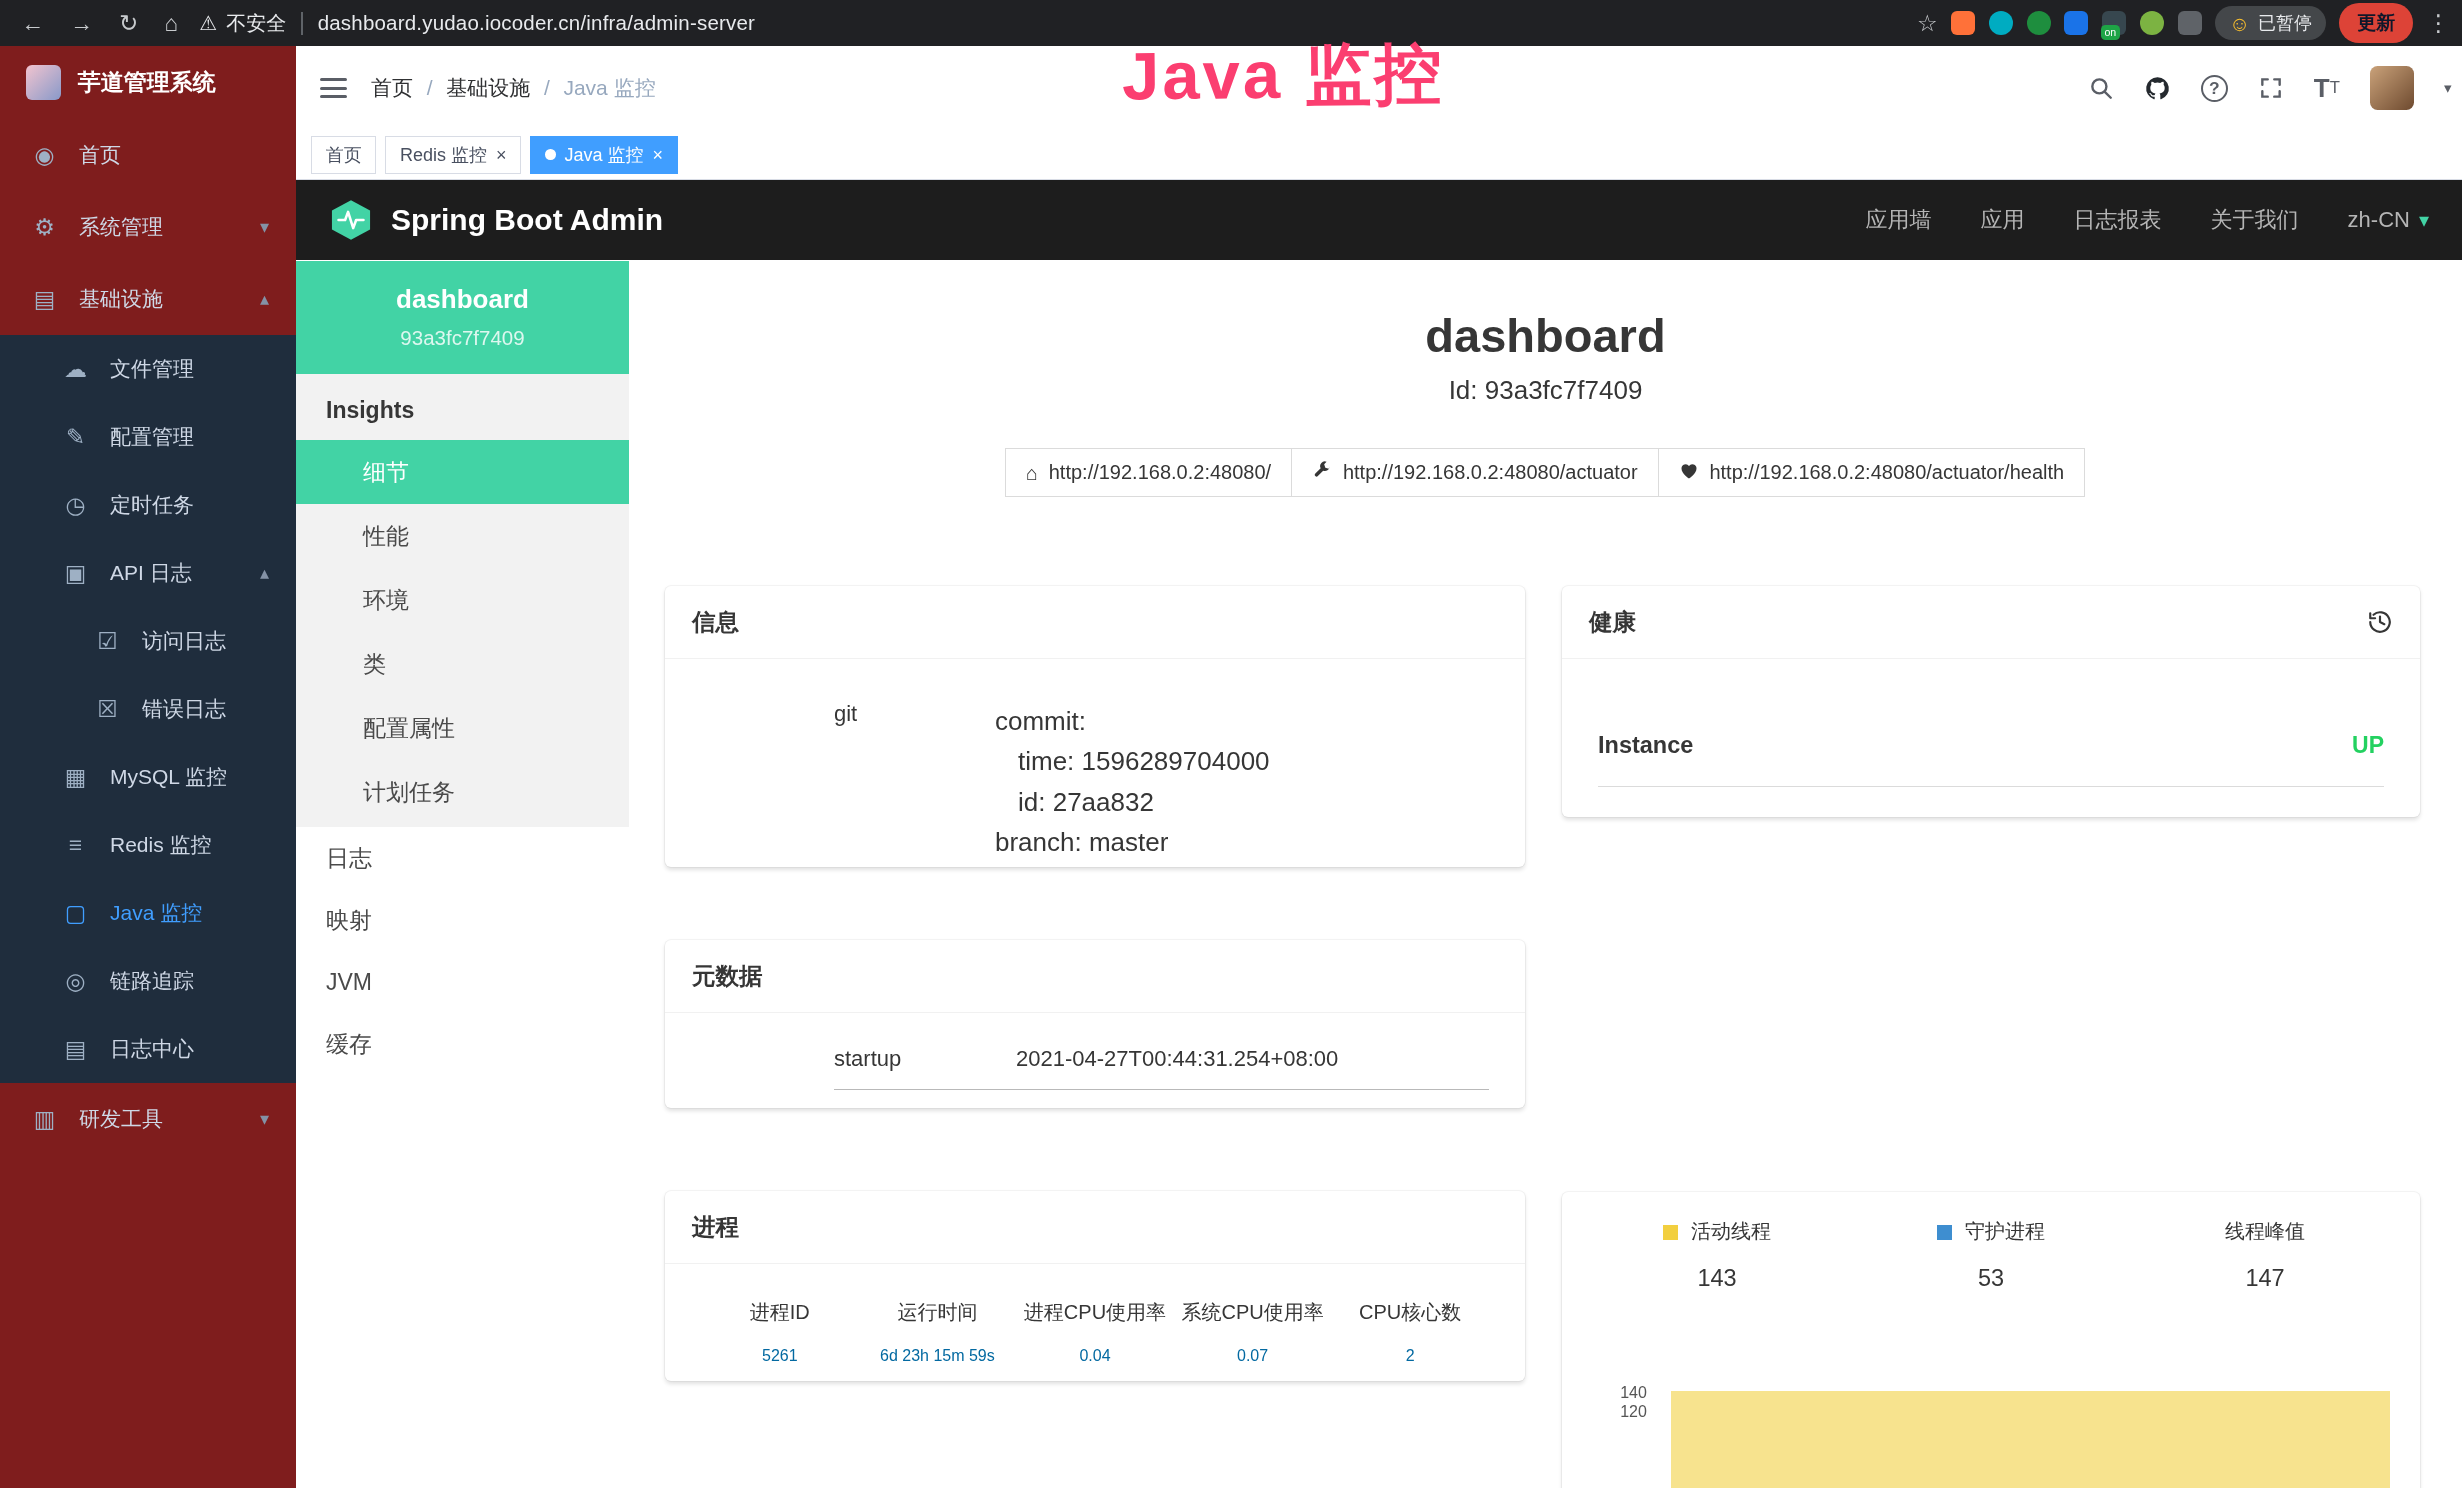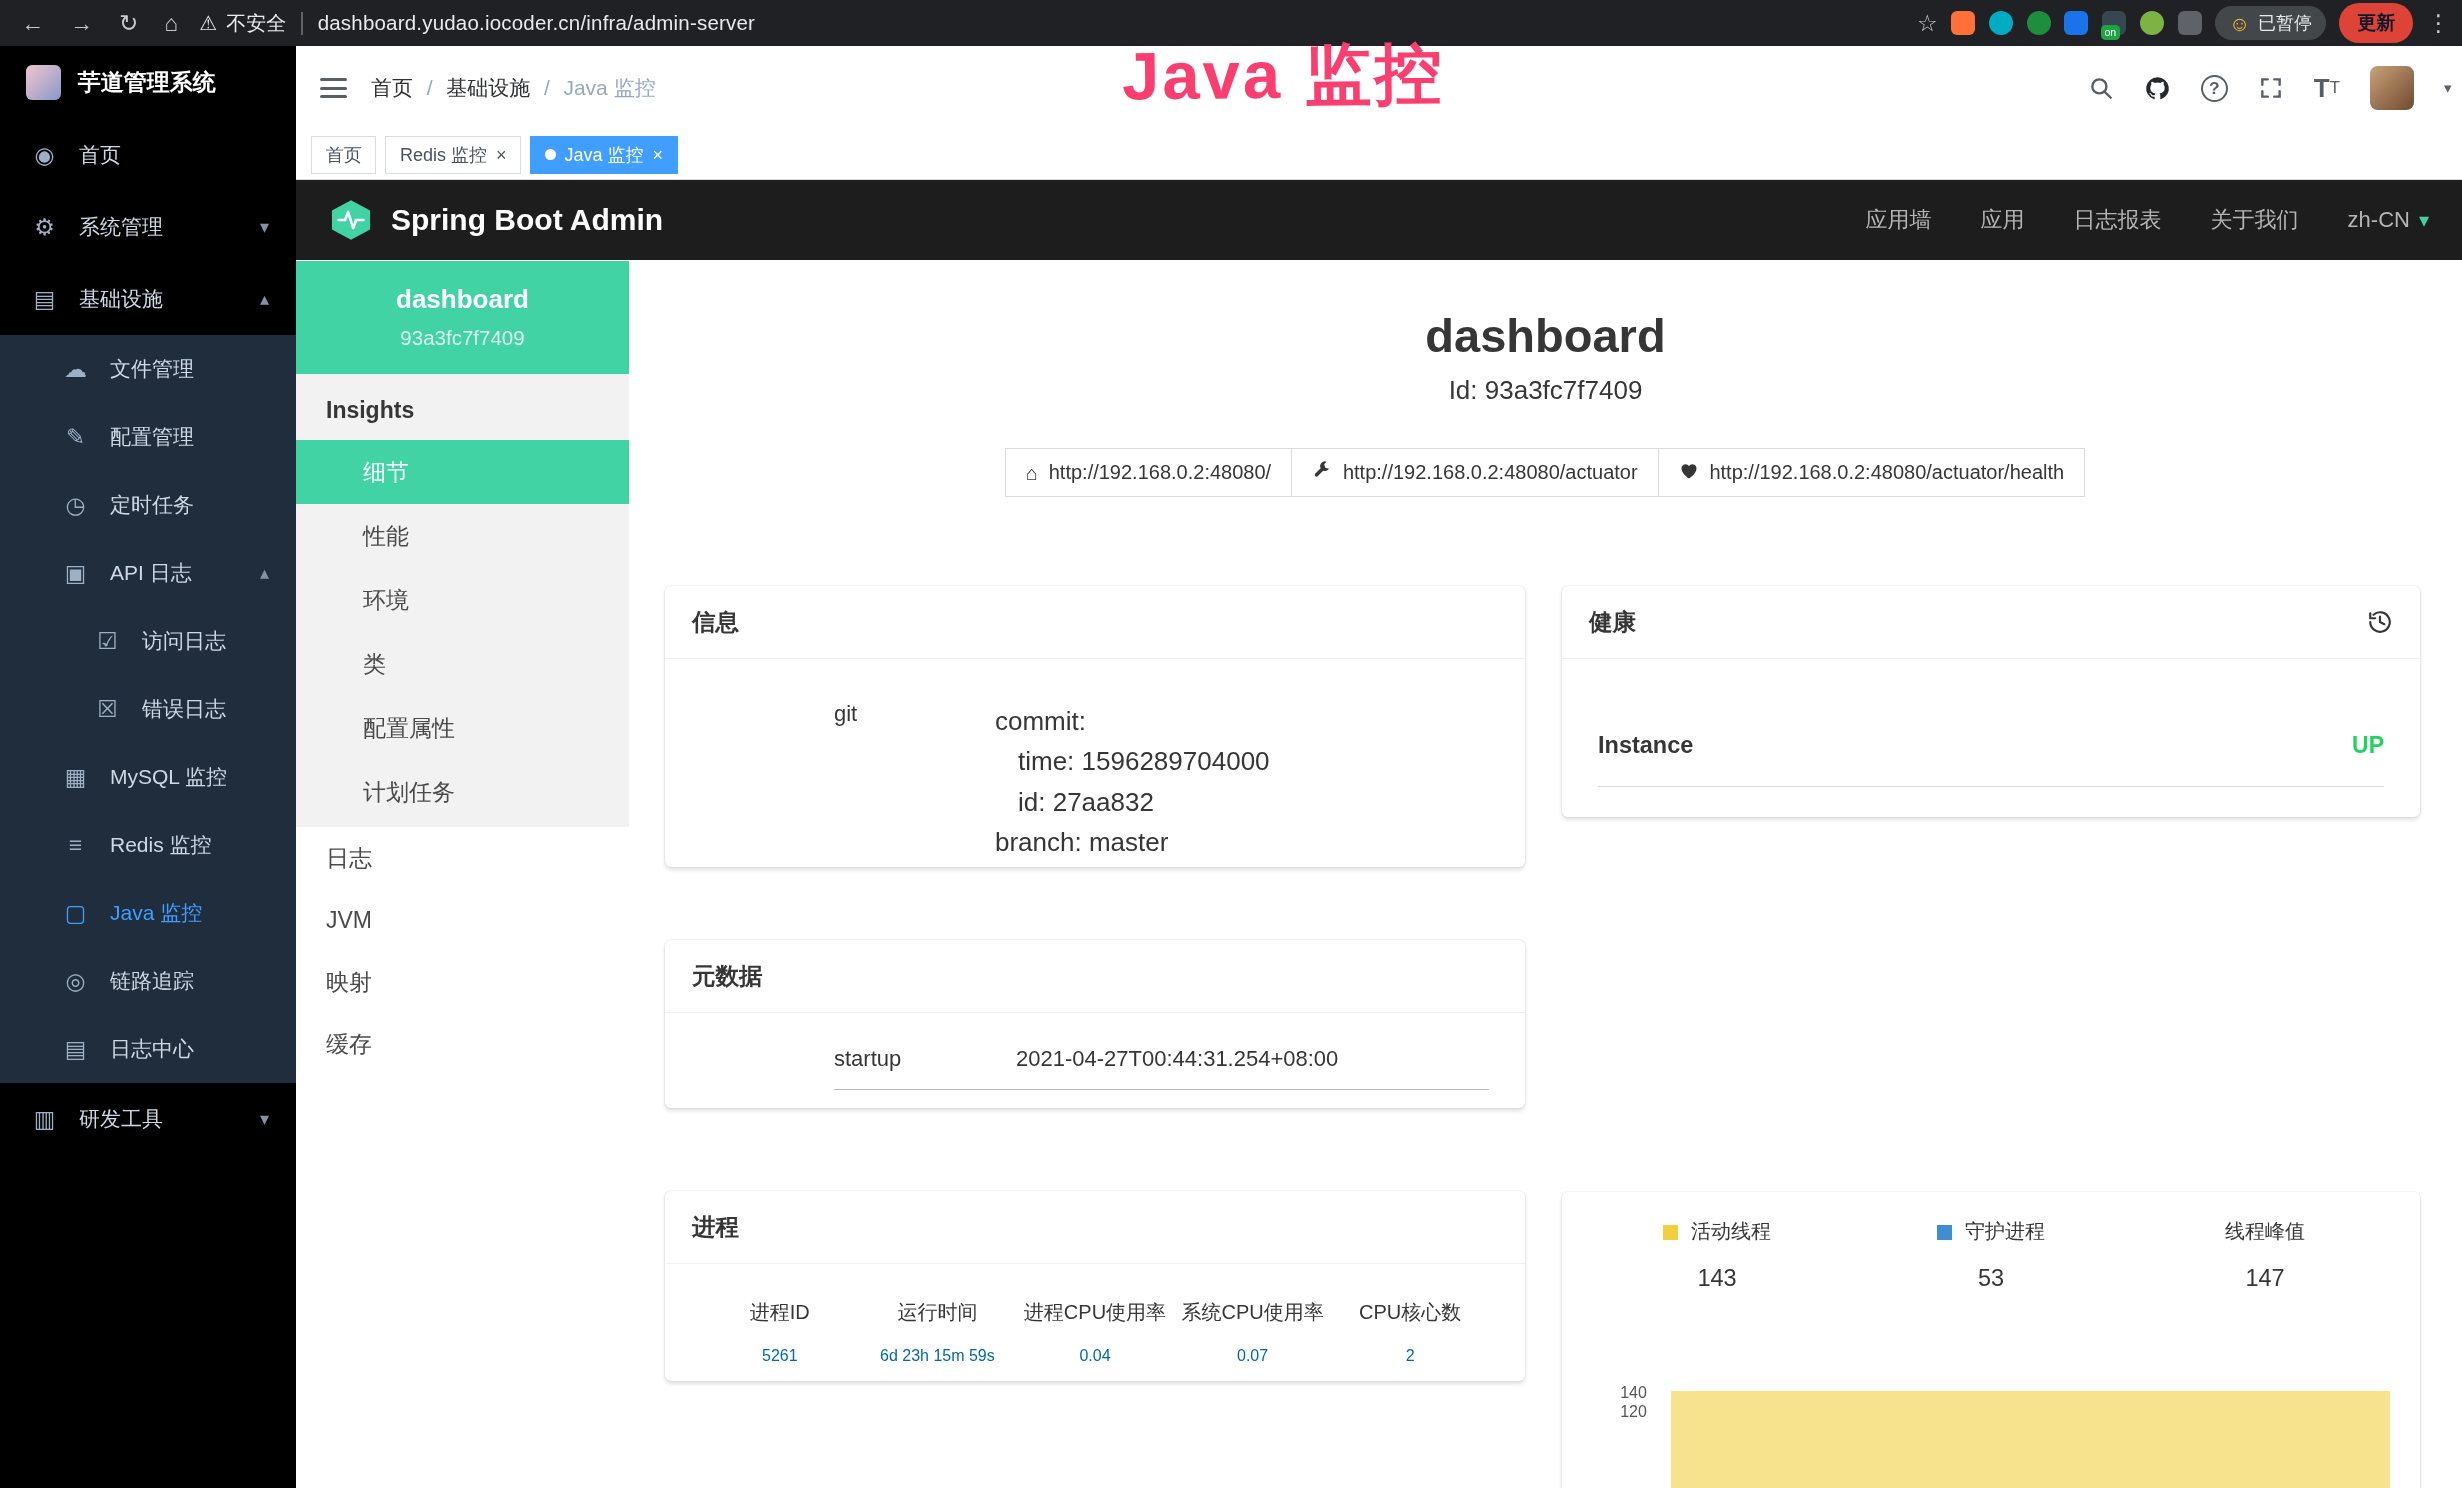--- a/index.html
+++ b/index.html
@@ -26,21 +26,21 @@
   .paused-pill { display:flex; align-items:center; gap:7.6px; background:#44474a; border-radius:18px;
     padding:5.3px 13.7px; font-size:18px; color:#e8eaed; }
   .smiley { color:#fbc02d; font-size:21px; line-height:1; }
   .update-pill { background:#dd4337; color:#0f172a; font-size:19px; font-weight:600; padding:6.8px 18px; border-radius:20px; }
 
   
   .annotation { position:absolute; left:1122px; top:30px; font-size:67px; font-weight:800;
     color:#fb3e70; z-index:60; letter-spacing:3px; transform:rotate(-.5deg); }
 
   
-  .sidebar { position:absolute; left:0; top:46px; width:296px; bottom:0; background:#000000; color:#bfcbd9; }
+  .sidebar { position:absolute; left:0; top:46px; width:296px; bottom:0; background:#7f1d1d; color:#bfcbd9; }
   .logo { height:73px; display:flex; align-items:center; gap:16.7px; padding-left:26px; }
   .logo-avatar { width:35px; height:35px; border-radius:6px; background:linear-gradient(135deg,#f2c4cf,#8899c9); }
   .logo-title { color:#fff; font-size:23px; font-weight:600; }
   .menu { font-size:21px; }
   .menu-item { position:relative; height:72px; display:flex; align-items:center; gap:20px; padding:0 30px; color:#cfd8e6; cursor:pointer; }
   .mi-icon { width:29px; text-align:center; font-size:23px; color:#9eb0c4; }
   .chev { position:absolute; right:27px; font-size:18px; color:#8492a6; }
   .submenu { background:#1f2d3d; }
   .submenu .menu-item { height:68px; padding-left:61px; }
   .submenu .menu-item.nested { padding-left:93px; }
@@ -348,22 +348,22 @@
     <div class="insights">
       <div class="insights-label">Insights</div>
       <div class="ins-item active">细节</div>
       <div class="ins-item">性能</div>
       <div class="ins-item">环境</div>
       <div class="ins-item">类</div>
       <div class="ins-item">配置属性</div>
       <div class="ins-item">计划任务</div>
     </div>
     <div class="side-item">日志</div>
+    <div class="side-item">映射</div>
     <div class="side-item">JVM</div>
-    <div class="side-item">映射</div>
     <div class="side-item">缓存</div>
   </aside>
 
   <main class="sba-main">
     <h1 class="main-title">dashboard</h1>
     <div class="main-sub">Id: 93a3fc7f7409</div>
 
     <div class="links-row">
       <span class="link-chip">
         <span class="chip-icon">⌂</span>

